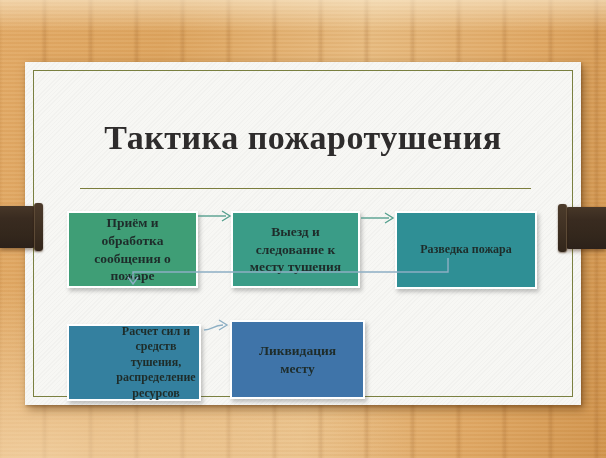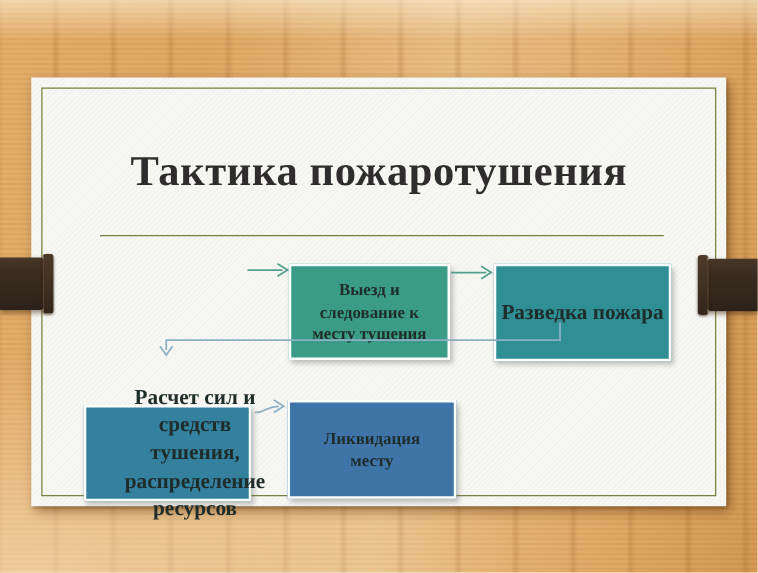--- a/index.html
+++ b/index.html
@@ -37,21 +37,21 @@
   
   .node{
     position:absolute;box-sizing:border-box;border:2.5px solid #ffffff;
     box-shadow:2px 3px 4px rgba(60,60,60,.30);
     display:flex;align-items:center;justify-content:center;text-align:center;
   }
   .node-label{white-space:pre-line;font-weight:700;color:var(--box_text);font-size:13.5px;line-height:1.3;padding:0 4px;}
   .node-1{left:42px; top:149px;width:131px;height:77px;background:var(--box_reception);}
   .node-2{left:206px;top:149px;width:129px;height:77px;background:var(--box_departure);}
   .node-3{left:370px;top:149px;width:142px;height:78px;background:var(--box_reconnaissance);}
-  .node-3 .node-label, .node-4 .node-label{font-size:17px;text-align:center;}
+  .node-3 .node-label, .node-4 .node-label{font-size:12px;text-align:center;}
   .node-4{left:42px; top:262px;width:134px;height:77px;background:var(--box_calculation);padding-left:44px;}
   .node-5{left:205px;top:258px;width:135px;height:79px;background:var(--box_liquidation);}
   
   svg.connectors{position:absolute;left:0;top:0;z-index:2;pointer-events:none;}
   .c-teal{stroke:var(--connector_teal);stroke-width:1.4;fill:none;}
   .c-blue{stroke:var(--connector_blue);stroke-width:1.4;fill:none;}
   
   .clip{position:absolute;height:42px;background:linear-gradient(180deg,#473728 0%,#392b20 30%,#33271c 70%,#2c211a 100%);z-index:3;box-shadow:0 2px 4px rgba(60,30,5,.5);}
   .clip-left{left:0;top:206px;width:36px;border-radius:0 4px 4px 0;}
   .clip-right{right:0;top:207px;width:41px;border-radius:4px 0 0 4px;}
@@ -62,20 +62,26 @@
 </head>
 <body>
 
 <div class="desk"></div>
 
 <div class="slide">
   <div class="slide-border"></div>
   <div class="slide-title">Тактика пожаротушения</div>
   <div class="title-rule"></div>
 
+  <div class="node node-1">
+    <span class="node-label">Приём и
+обработка
+сообщения о
+пожаре</span>
+  </div>
   <div class="node node-2">
     <span class="node-label">Выезд и
 следование к
 месту тушения</span>
   </div>
   <div class="node node-3">
     <span class="node-label">Разведка пожара</span>
   </div>
   <div class="node node-4">
     <span class="node-label">Расчет сил и

